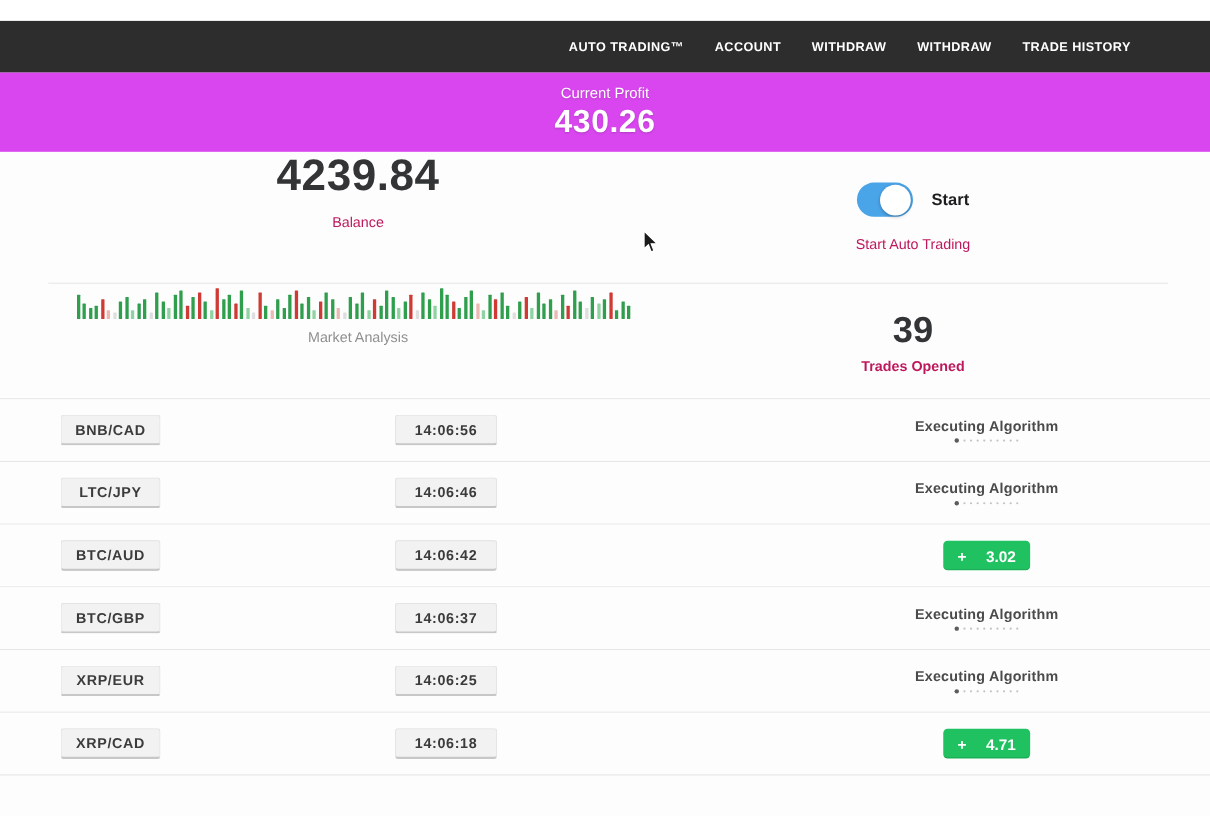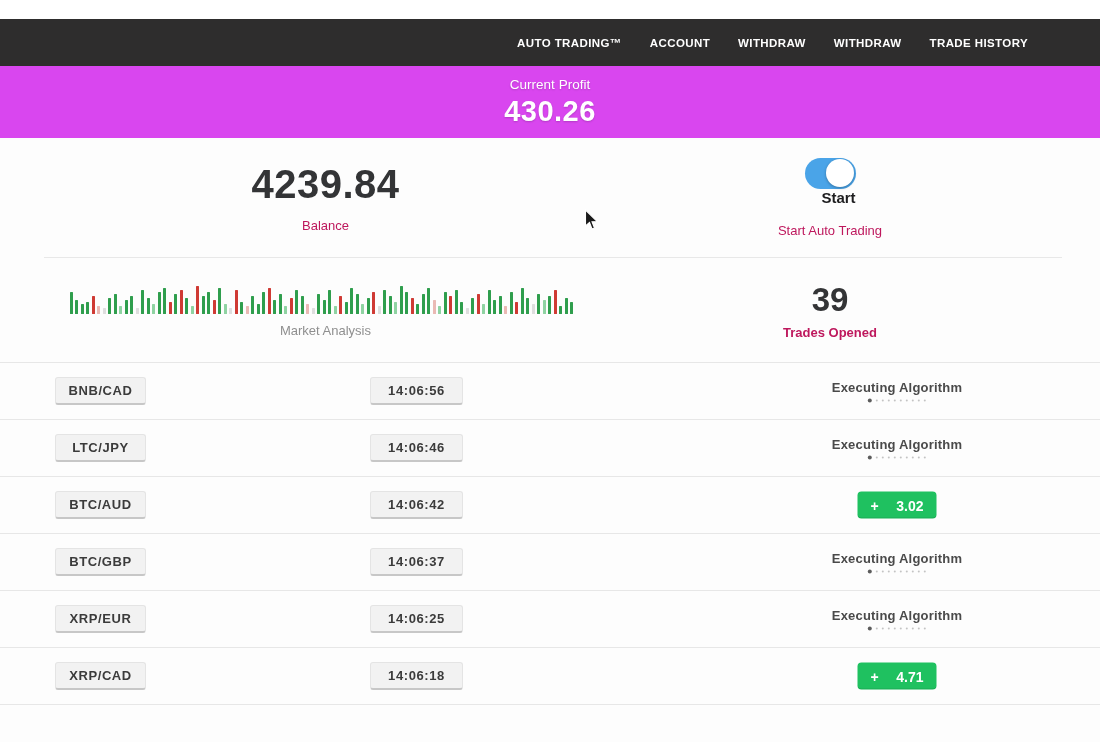--- a/index.html
+++ b/index.html
@@ -15,31 +15,31 @@
 
   
   .banner { height:72px; display:flex; flex-direction:column; align-items:center;
     justify-content:center; color:#fff; text-shadow:0 1px 2px rgba(0,0,0,.18); }
   .banner .label { font-size:13.5px; font-weight:500; margin-bottom:3px; }
   .banner .value { font-size:29px; font-weight:bold; letter-spacing:.5px; }
 
   
   .stats-row { display:flex; }
   .stats-row .col-left { width:580px; padding-left:71px; display:flex;
-    flex-direction:column; align-items:center; justify-content:center; }
+    flex-direction:column; align-items:center; }
   .stats-row .col-right { flex:1; display:flex; flex-direction:column;
     align-items:center; justify-content:center; padding-right:20px; }
   .row1 { height:119px; }
   .row2 { height:104px; }
 
   .big-number { font-size:40px; font-weight:bold; color:#333436; letter-spacing:.5px; }
   .mid-number { font-size:33px; font-weight:bold; color:#333436; }
   .sub-label { font-size:13px; color:#be185d; margin-top:11px; }
 
-  .toggle-line { display:flex; align-items:center;flex-direction:column; }
+  .toggle-line { display:flex; align-items:center; }
   .toggle { width:51px; height:31px; border-radius:16px; background:#4aa4e8;
     position:relative; cursor:pointer; }
   .toggle .knob { position:absolute; top:1.5px; right:1.5px; width:28px; height:28px;
     border-radius:50%; background:#fff; box-shadow:0 1px 3px rgba(0,0,0,.3); }
   .toggle-label { font-size:15px; font-weight:bold; color:#1d1d1f; margin-left:17px; }
 
   .divider { border:none; border-top:1px solid #e8e8e8; margin:0 38px 0 44px; }
 
   
   .bars-wrap { display:flex; align-items:flex-end; gap:2.5px; height:32px;
@@ -49,21 +49,21 @@
 
   
   .trades { border-top:1px solid #e7e7e7; }
   .trade-row { position:relative; height:57px; border-bottom:1px solid #e7e7e7;
     background:#fdfdfd; }
   .chip { position:absolute; top:50%; transform:translateY(-50%);
     background:#f2f2f2; border:1px solid #e4e4e4; border-bottom:2px solid #c7c7c7;
     border-radius:3px; font-size:13px; font-weight:bold; color:#3b3b3b;
     letter-spacing:.6px; padding:5px 0; text-align:center; }
   .chip.pair { left:55px; width:91px; }
-  .chip.time { left:370px; width:93px; }
+  .chip.time { left:359px; width:93px; }
   .status { position:absolute; left:897px; top:50%; transform:translate(-50%,-50%);
     text-align:center; }
   .status .exec-label { font-size:13px; font-weight:bold; color:#4a4a4a;
     letter-spacing:.2px; white-space:nowrap; }
   .status .dots { margin-top:4px; display:flex; justify-content:center;
     align-items:center; gap:3.5px; }
   .status .dots i { display:block; width:2.5px; height:2.5px; border-radius:50%;
     background:#c3c3c3; }
   .status .dots i.active { width:4px; height:4px; background:#5c5c5c; }
   .badge { display:flex; justify-content:space-between; align-items:center;

